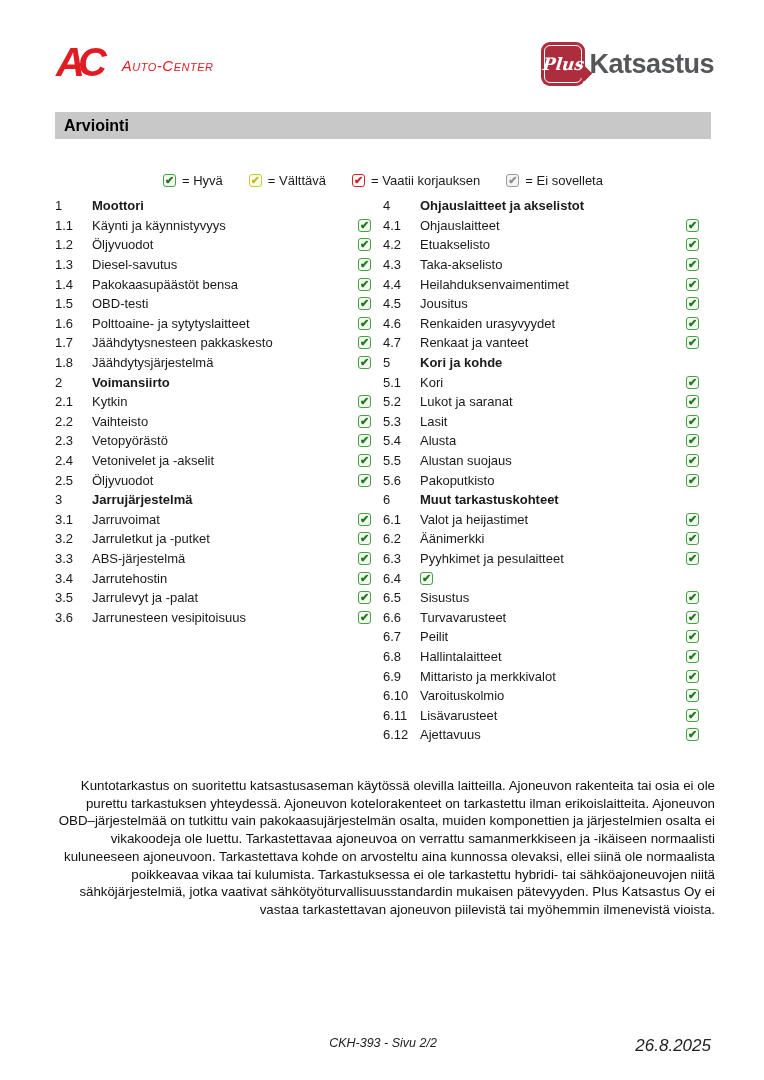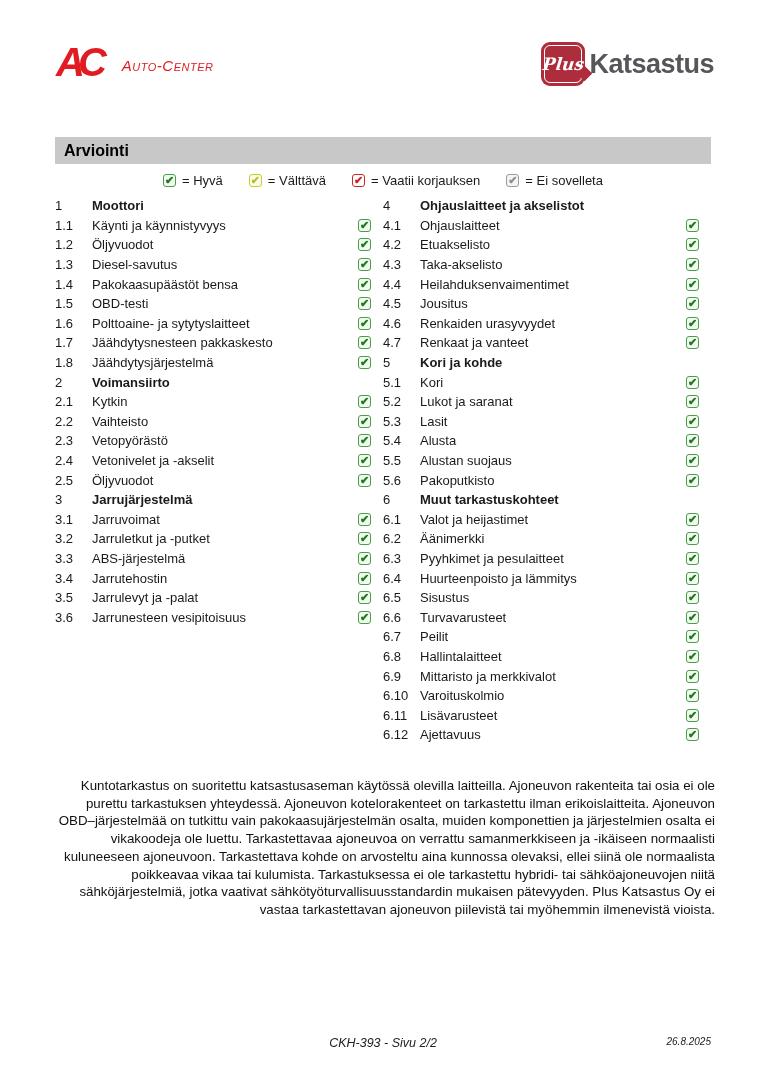--- a/index.html
+++ b/index.html
@@ -43,21 +43,21 @@
     font-family:"DejaVu Serif", serif; transform:skewX(-6deg);
   }
   .plus-tail {
     position:absolute; right:-5px; bottom:7px; width:11px; height:11px;
     transform:rotate(45deg);
   }
   .katsastus-text { font-size:27px; font-weight:bold; letter-spacing:-0.5px; }
 
   
   .section-bar {
-    position:absolute; top:137px; left:55px; width:656px; height:27px;
+    position:absolute; top:112px; left:55px; width:656px; height:27px;
     background:#c8c8c8; box-sizing:border-box; padding-left:9px;
     font-size:16px; font-weight:bold; line-height:27px; color:#000;
   }
 
   
   .legend {
     position:absolute; top:170px; left:55px; width:656px; height:20px;
     display:flex; justify-content:center; align-items:center; gap:26px;
     font-size:13px;
   }
@@ -89,21 +89,21 @@
     font-size:13.3px; line-height:17.7px; color:#111; text-align:right;
   }
 
   
   .footer-center {
     position:absolute; top:1036px; left:55px; width:656px;
     text-align:center; font-size:12.5px; font-style:italic; color:#222;
   }
   .footer-right {
     position:absolute; top:1036px; right:53px;
-    font-size:10px; font-style:italic; color:#222;
+    font-size:17px; font-style:italic; color:#222;
   }
 </style>
 </head>
 <body>
 
 <div class="page">
 
   <div class="ac-logo">
     <span class="ac-monogram" style="color: rgb(224, 27, 34);">AC</span>
     <span class="ac-name" style="color: rgb(224, 27, 34);">Auto-Center</span>
@@ -339,21 +339,20 @@
           <span class="label">Äänimerkki</span>
           <span class="checkbox" style="border-color: rgb(74, 158, 74); background: rgb(243, 250, 240); color: rgb(29, 122, 29);">✔</span>
         </div>
         <div class="row">
           <span class="num">6.3</span>
           <span class="label">Pyyhkimet ja pesulaitteet</span>
           <span class="checkbox" style="border-color: rgb(74, 158, 74); background: rgb(243, 250, 240); color: rgb(29, 122, 29);">✔</span>
         </div>
         <div class="row">
           <span class="num">6.4</span>
-          <span class="label">Huurteenpoisto ja lämmitys</span>
           <span class="checkbox" style="border-color: rgb(74, 158, 74); background: rgb(243, 250, 240); color: rgb(29, 122, 29);">✔</span>
         </div>
         <div class="row">
           <span class="num">6.5</span>
           <span class="label">Sisustus</span>
           <span class="checkbox" style="border-color: rgb(74, 158, 74); background: rgb(243, 250, 240); color: rgb(29, 122, 29);">✔</span>
         </div>
         <div class="row">
           <span class="num">6.6</span>
           <span class="label">Turvavarusteet</span>

